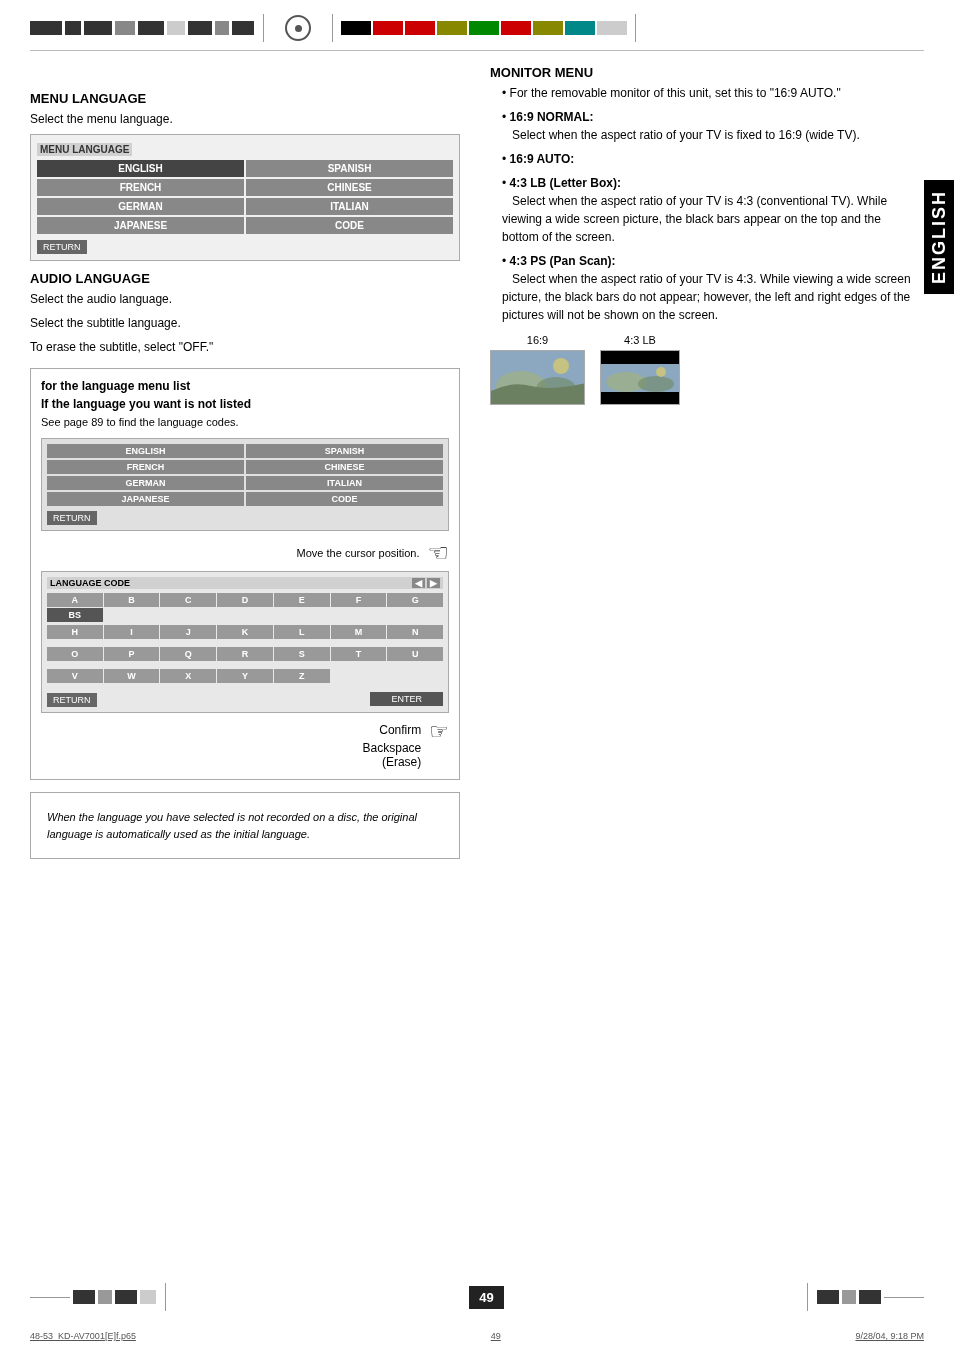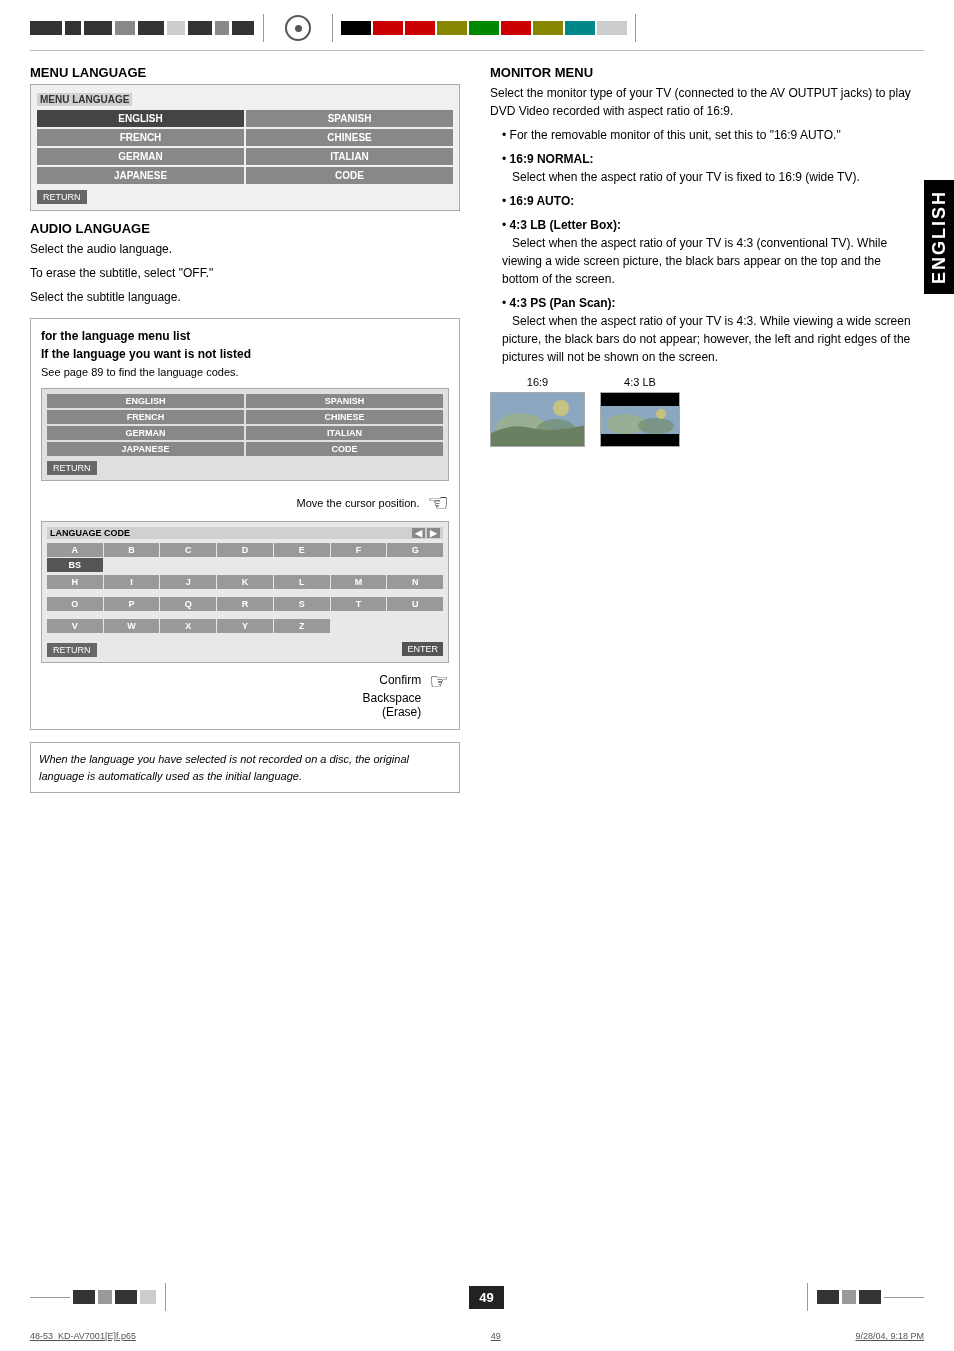--- a/index.html
+++ b/index.html
@@ -17,20 +17,21 @@
     .main-content {
       display: flex;
       padding: 0 30px;
       gap: 30px;
     }
 
     
     .left-col {
       flex: 1;
       max-width: 430px;
+      margin-top: 26px;
     }
 
     
     .right-col {
       flex: 1;
       max-width: 430px;
     }
 
     
     .english-sidebar {
@@ -204,39 +205,39 @@
     }
     .code-bottom-row {
       display: flex;
       align-items: center;
       justify-content: space-between;
     }
     .enter-btn {
       background: #555;
       color: #fff;
       font-size: 9px;
-      padding: 2px 5px;
+      padding: 2px 21px;
     }
     .confirm-label {
       font-size: 12px;
       text-align: right;
       margin: 4px 0;
     }
     .backspace-label {
       font-size: 12px;
       text-align: right;
     }
     .hand-enter {
       font-size: 22px;
     }
 
     
     .note-box {
       border: 1px solid #aaa;
-      padding: 8px;
+      padding: 16px;
       background: #fff;
       margin-top: 8px;
     }
     .note-text {
       font-size: 11px;
       font-style: italic;
       line-height: 1.5;
     }
 
     
@@ -409,41 +410,42 @@
 
 <div class="horiz-line"></div>
 
 <div class="english-sidebar">ENGLISH</div>
 
 <div class="main-content">
 
   <div class="left-col">
 
     <div class="section-title">MENU LANGUAGE</div>
+    <div class="section-text">Select the menu language.</div>
 
     <div class="menu-box">
       <div class="menu-box-title">MENU LANGUAGE</div>
       <div class="menu-grid">
         <div class="menu-item selected">ENGLISH</div>
         <div class="menu-item">SPANISH</div>
         <div class="menu-item">FRENCH</div>
         <div class="menu-item">CHINESE</div>
         <div class="menu-item">GERMAN</div>
         <div class="menu-item">ITALIAN</div>
         <div class="menu-item">JAPANESE</div>
         <div class="menu-item">CODE</div>
       </div>
       <div class="return-btn">RETURN</div>
     </div>
 
     <div class="section-title">AUDIO LANGUAGE</div>
     <div class="section-text">Select the audio language.</div>
 
+    <div class="section-text">Select the subtitle language.</div>
     <div class="section-text">To erase the subtitle, select "OFF."</div>
-    <div class="section-text">Select the subtitle language.</div>
 
     <div class="info-box">
       <div class="info-box-title">for the language menu list</div>
       <div class="info-box-title">If the language you want is not listed</div>
       <div class="info-box-text">See page 89 to find the language codes.</div>
 
       <div class="lang-select-box">
         <div class="lang-select-grid">
           <div class="lang-item selected">ENGLISH</div>
           <div class="lang-item">SPANISH</div>
@@ -534,21 +536,20 @@
 
     <div class="note-box">
       <div class="note-text">When the language you have selected is not recorded on a disc, the original language is automatically used as the initial language.</div>
     </div>
 
   </div>
 
   <div class="right-col">
 
     <div class="section-title">MONITOR MENU</div>
-    <div class="section-text">Select the monitor type of your TV (connected to the AV OUTPUT jacks) to play DVD Video recorded with aspect ratio of 16:9.</div>
 
     <div class="bullet-section">
 
       <div style="font-size:12px; margin-bottom:6px; line-height:1.5; padding-left:12px;">
         • <span>For the removable monitor of this unit, set this to "16:9 AUTO."</span>
       </div>
 
       <div style="font-size:12px; margin-bottom:6px; line-height:1.5; padding-left:12px;">
         • <span class="bullet-title">16:9 NORMAL:</span><br>
         <span style="padding-left:10px;">Select when the aspect ratio of your TV is fixed to 16:9 (wide TV).</span>

